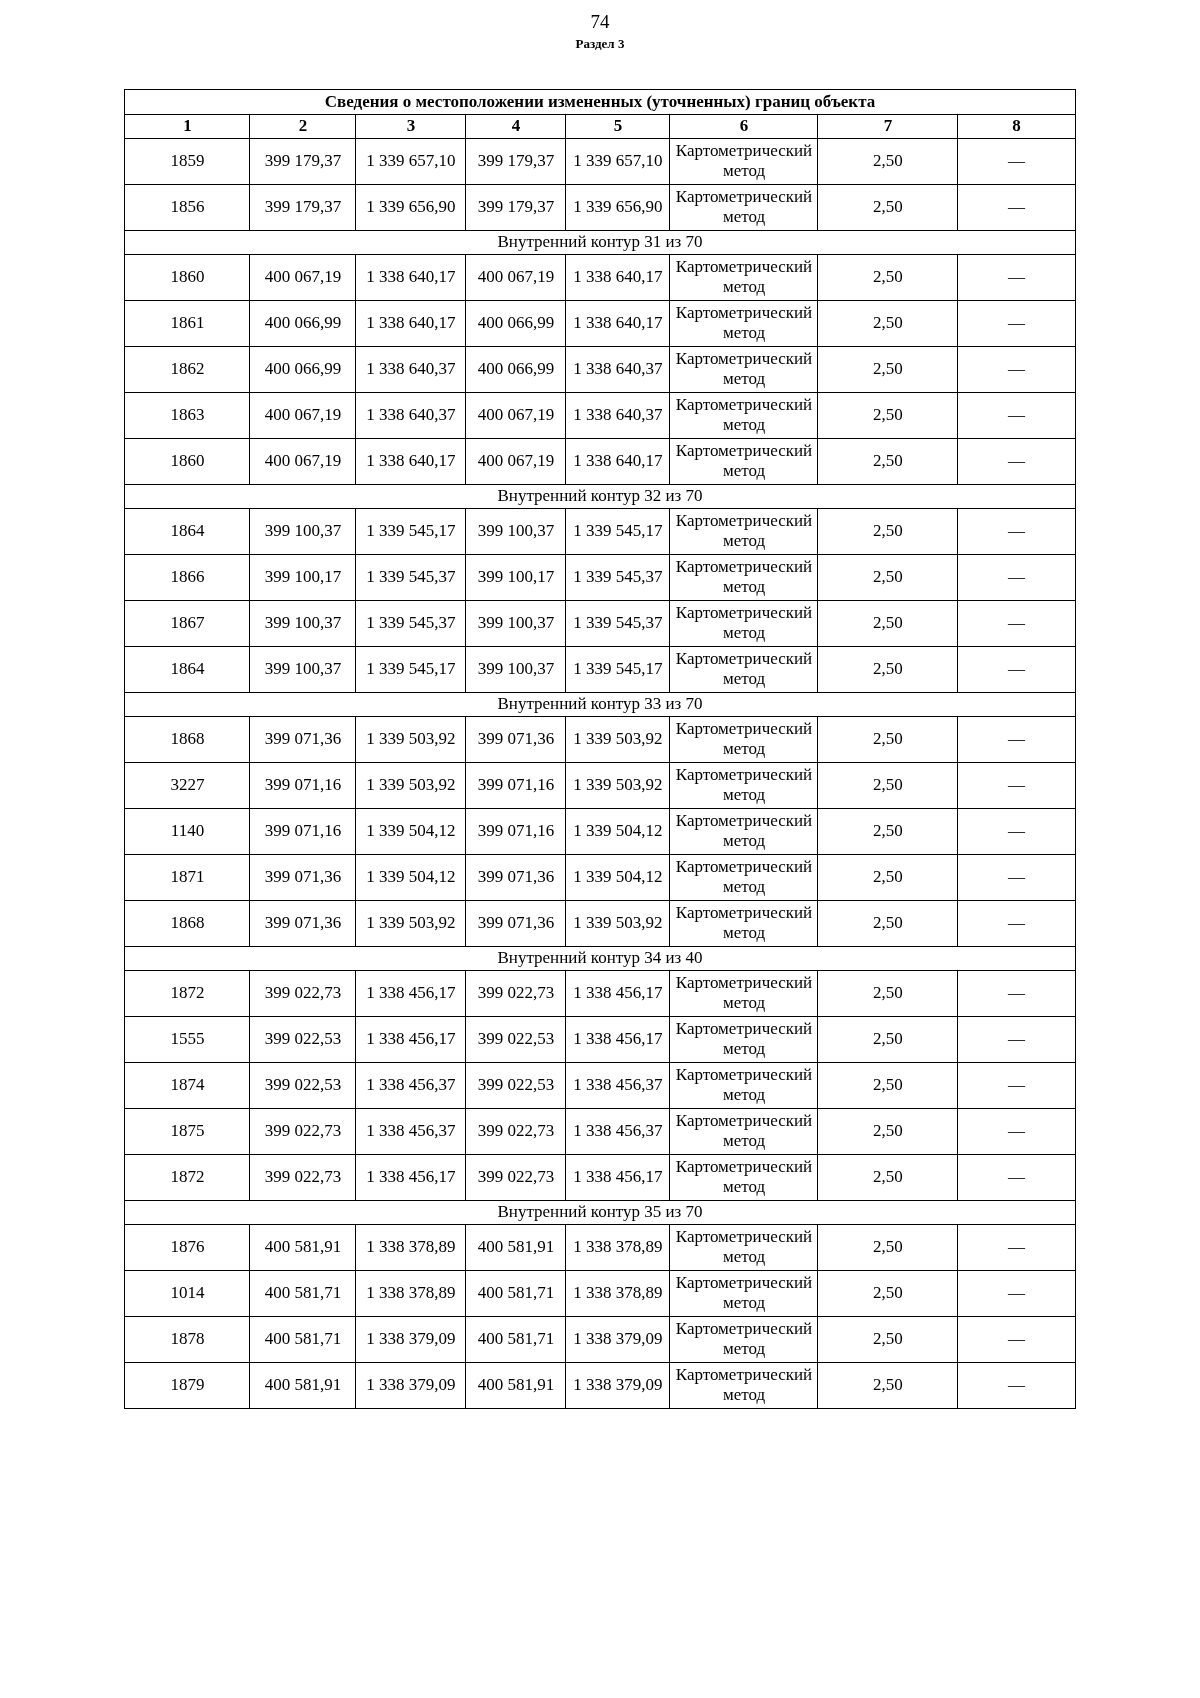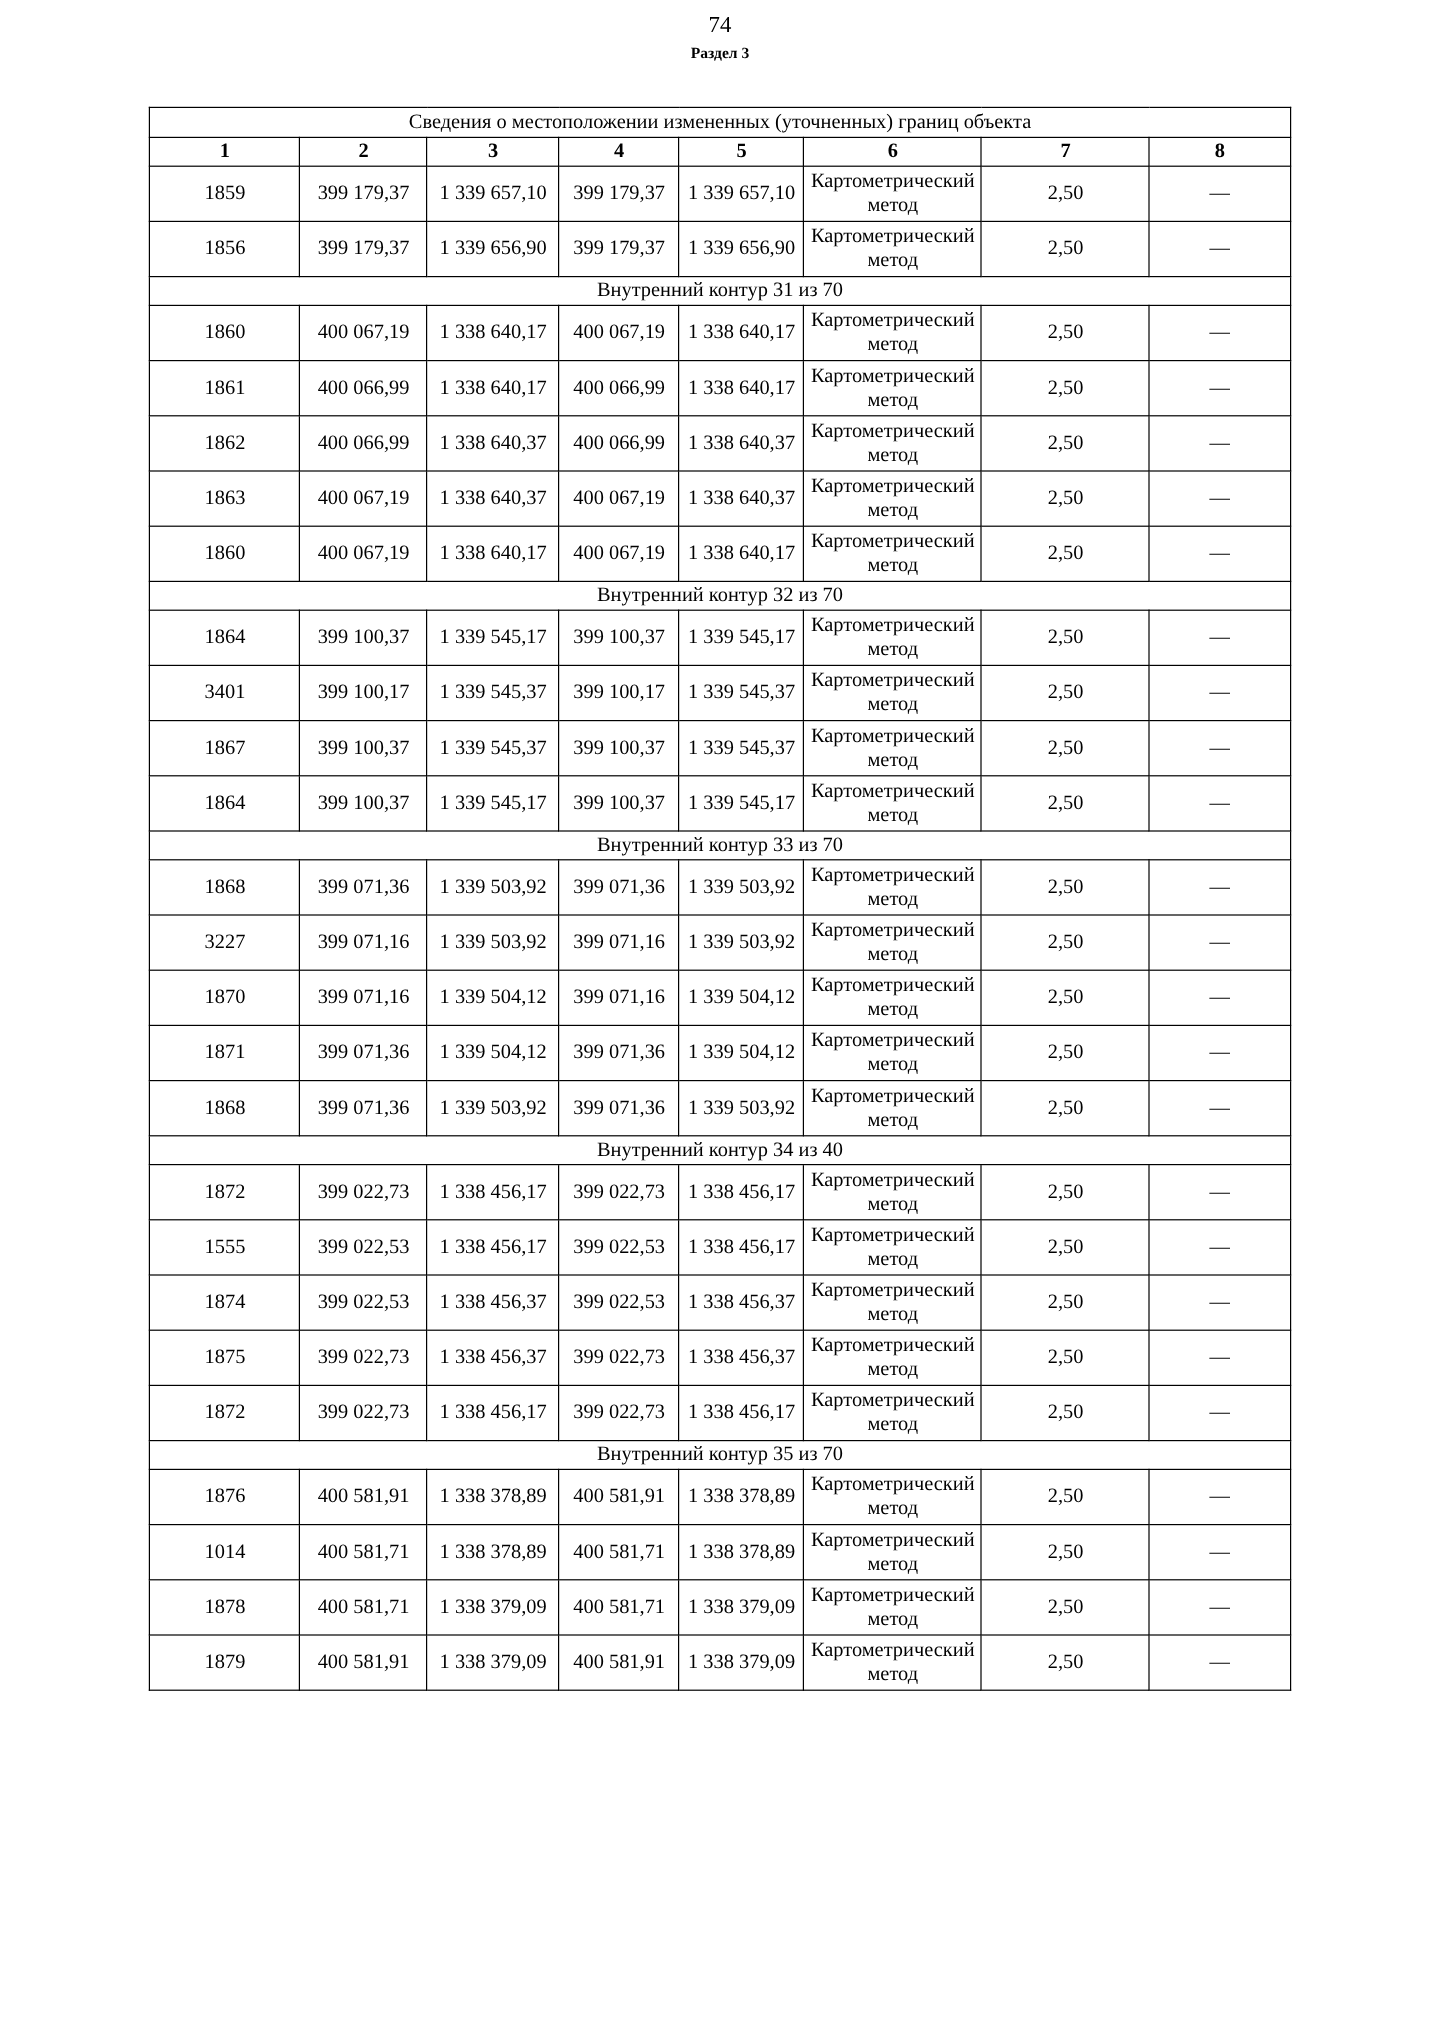--- a/index.html
+++ b/index.html
@@ -41,21 +41,21 @@
   table.boundaries td {
     border: 1px solid #000000;
     font-size: 17px;
     line-height: 1.2;
     text-align: center;
     vertical-align: middle;
     padding: 1px 3px;
     overflow: hidden;
   }
   tr.title-row th {
-    font-weight: normal;
+    font-weight: bold;
     height: 25px;
     padding: 1px 6px;
   }
   tr.colnum-row th {
     font-weight: bold;
     height: 23px;
   }
   tr.data-row td {
     height: 46px;
   }
@@ -184,21 +184,21 @@
           <td>1864</td>
           <td>399 100,37</td>
           <td>1 339 545,17</td>
           <td>399 100,37</td>
           <td>1 339 545,17</td>
           <td class="method-cell">Картометрический метод</td>
           <td>2,50</td>
           <td>—</td>
         </tr>
         <tr class="data-row">
-          <td>3401</td>
+          <td>1866</td>
           <td>399 100,17</td>
           <td>1 339 545,37</td>
           <td>399 100,17</td>
           <td>1 339 545,37</td>
           <td class="method-cell">Картометрический метод</td>
           <td>2,50</td>
           <td>—</td>
         </tr>
         <tr class="data-row">
           <td>1867</td>
@@ -237,21 +237,21 @@
           <td>3227</td>
           <td>399 071,16</td>
           <td>1 339 503,92</td>
           <td>399 071,16</td>
           <td>1 339 503,92</td>
           <td class="method-cell">Картометрический метод</td>
           <td>2,50</td>
           <td>—</td>
         </tr>
         <tr class="data-row">
-          <td>1870</td>
+          <td>1140</td>
           <td>399 071,16</td>
           <td>1 339 504,12</td>
           <td>399 071,16</td>
           <td>1 339 504,12</td>
           <td class="method-cell">Картометрический метод</td>
           <td>2,50</td>
           <td>—</td>
         </tr>
         <tr class="data-row">
           <td>1871</td>

